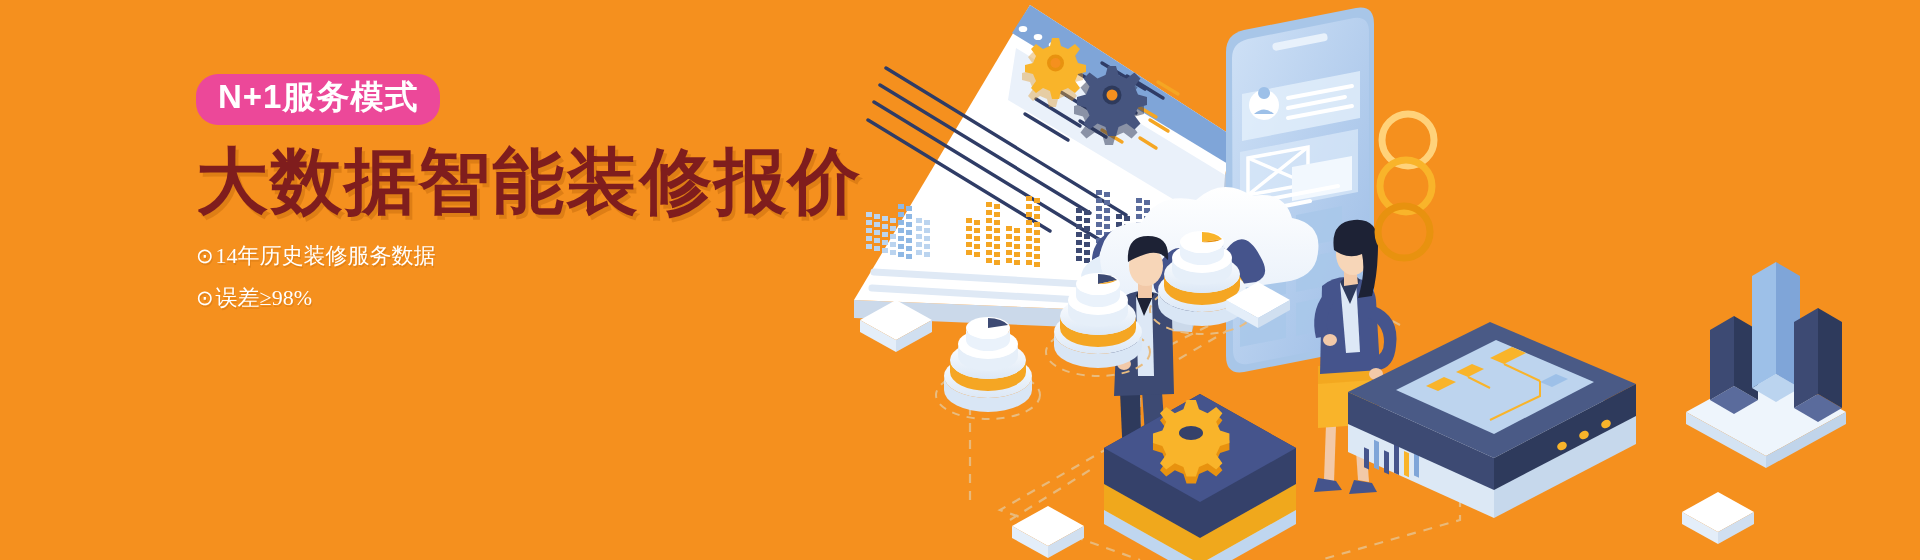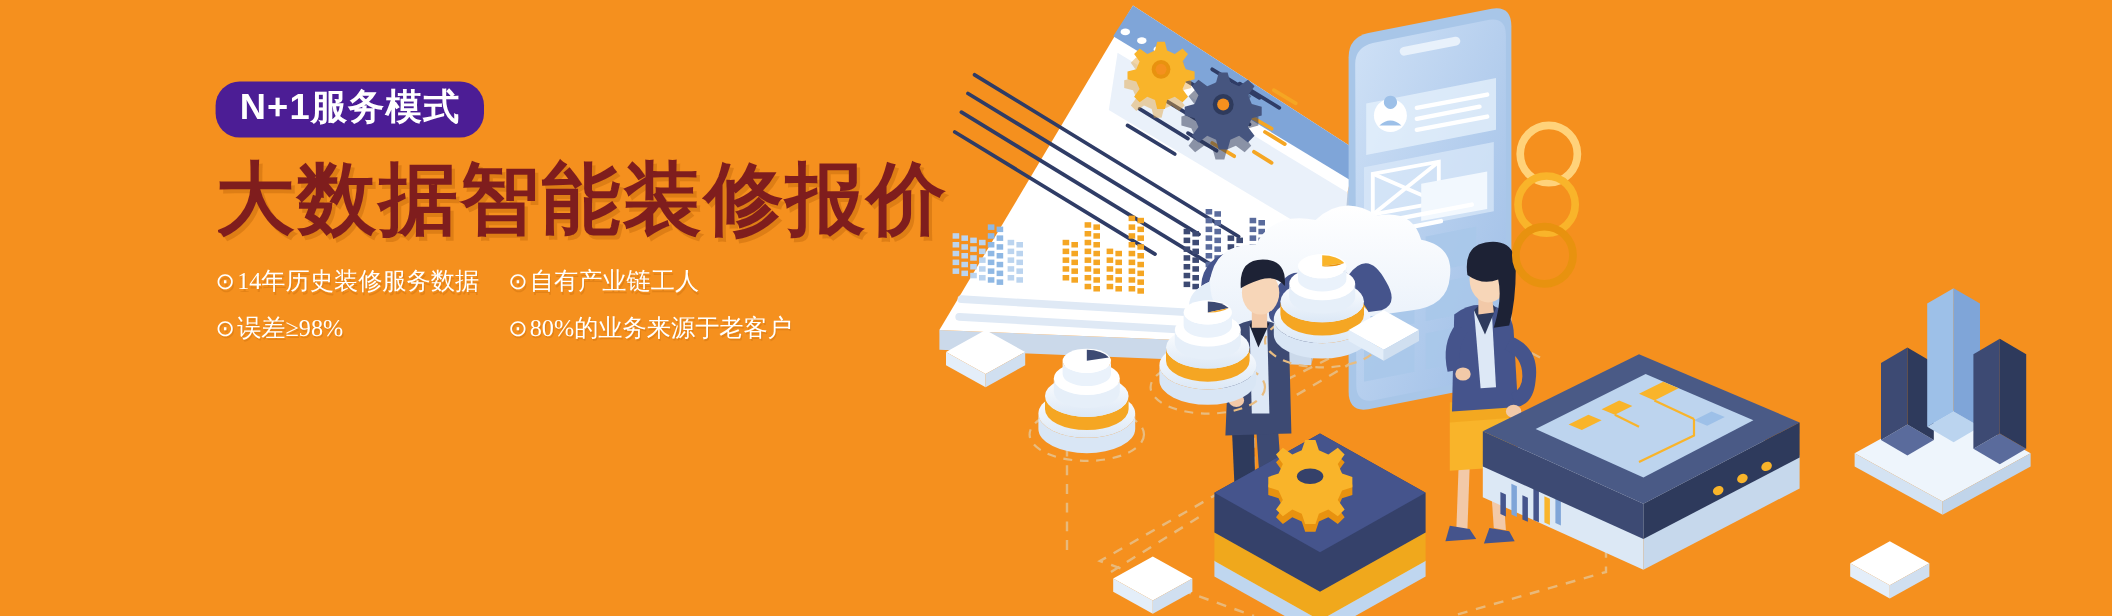--- a/index.html
+++ b/index.html
@@ -14,21 +14,21 @@
     background:#F5901E;
     overflow:hidden;
   }
 
   
   #copy {
     position:absolute; left:196px; top:74px; width:700px;
   }
   #badge {
     display:inline-block;
-    background:#4c1d95;
+    background:#ec4899;
     color:#FFFFFF;
     font-size:33px;
     font-weight:bold;
     letter-spacing:1px;
     padding:5px 22px 9px 22px;
     border-radius:22px;
     line-height:1.12;
     white-space:nowrap;
   }
   #headline {
@@ -74,24 +74,20 @@
 
     <div id="headline">大数据智能装修报价</div>
 
     <div id="features">
 
       <div class="feat-col left">
         <div class="feat-item"><span class="dot">⊙</span><span>14年历史装修服务数据</span></div>
         <div class="feat-item"><span class="dot">⊙</span><span>误差≥98%</span></div>
       </div>
 
-      <div class="feat-col right">
-        <div class="feat-item"><span class="dot">⊙</span><span>自有产业链工人</span></div>
-        <div class="feat-item"><span class="dot">⊙</span><span>80%的业务来源于老客户</span></div>
-      </div>
 
     </div>
   </div>
 
   <div id="art">
     <svg width="1080" height="560" viewBox="0 0 1080 560" xmlns="http://www.w3.org/2000/svg">
       <defs>
         <linearGradient id="gPhone" x1="0" y1="0" x2="1" y2="1">
           <stop offset="0%" stop-color="#CFE1F6"></stop>
             <stop offset="100%" stop-color="#9DBDE6"></stop>

